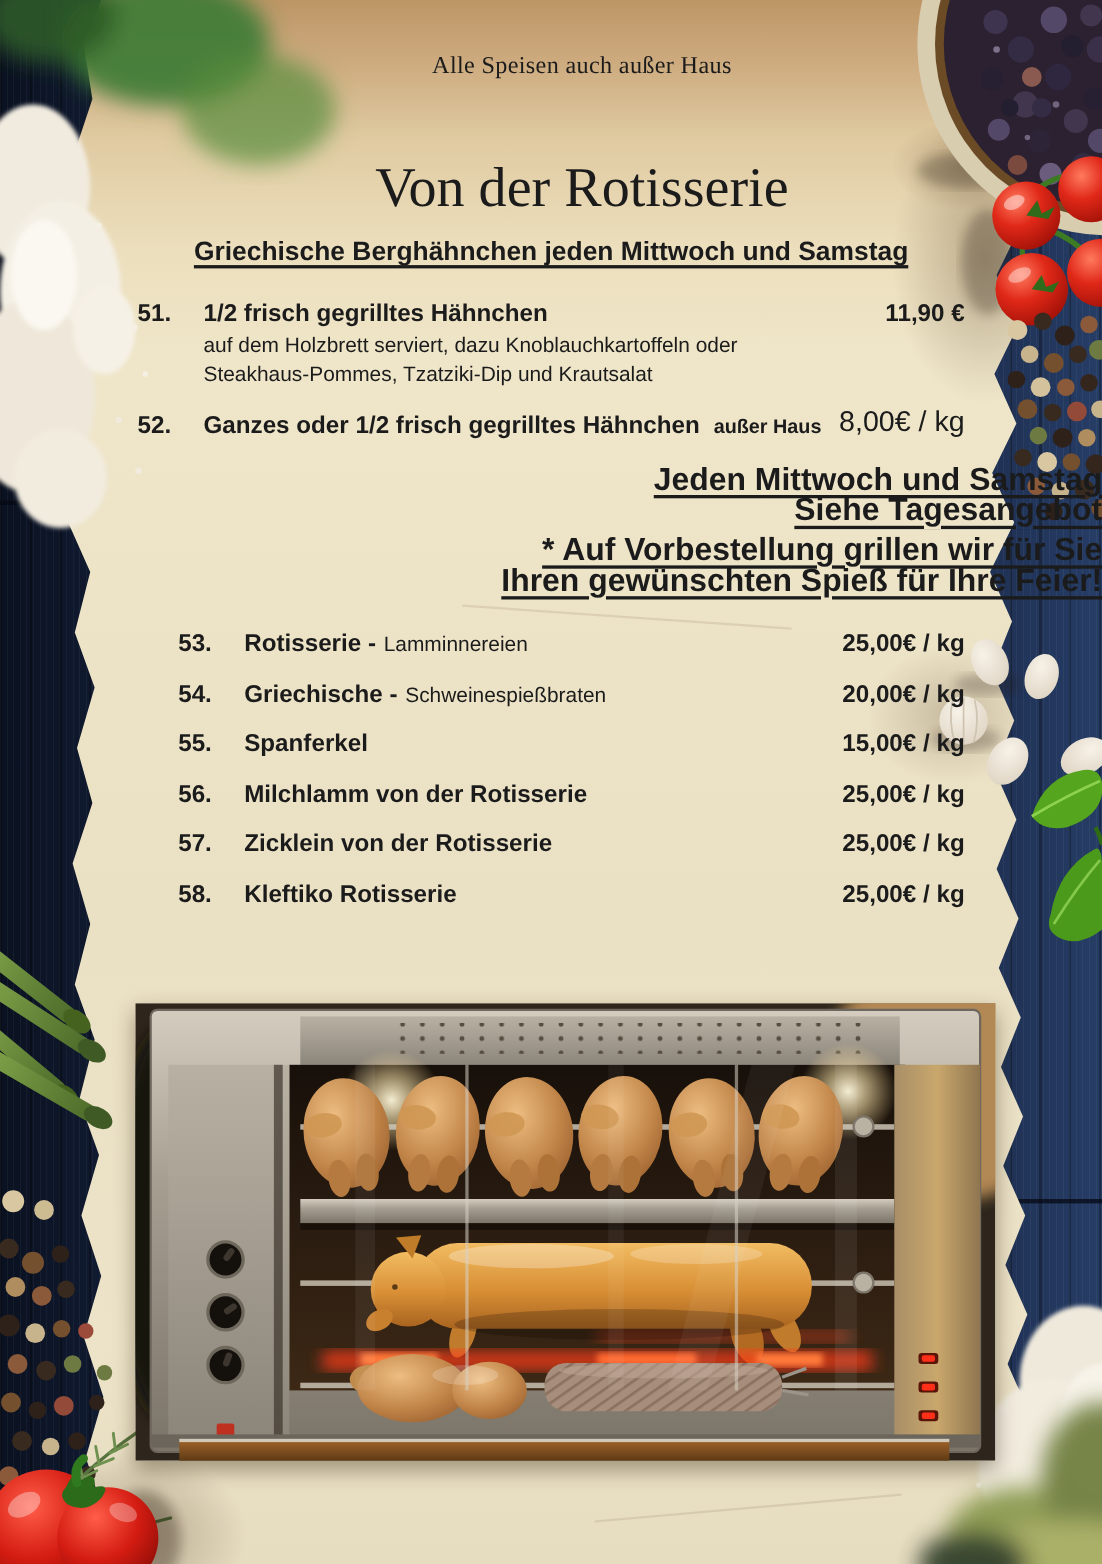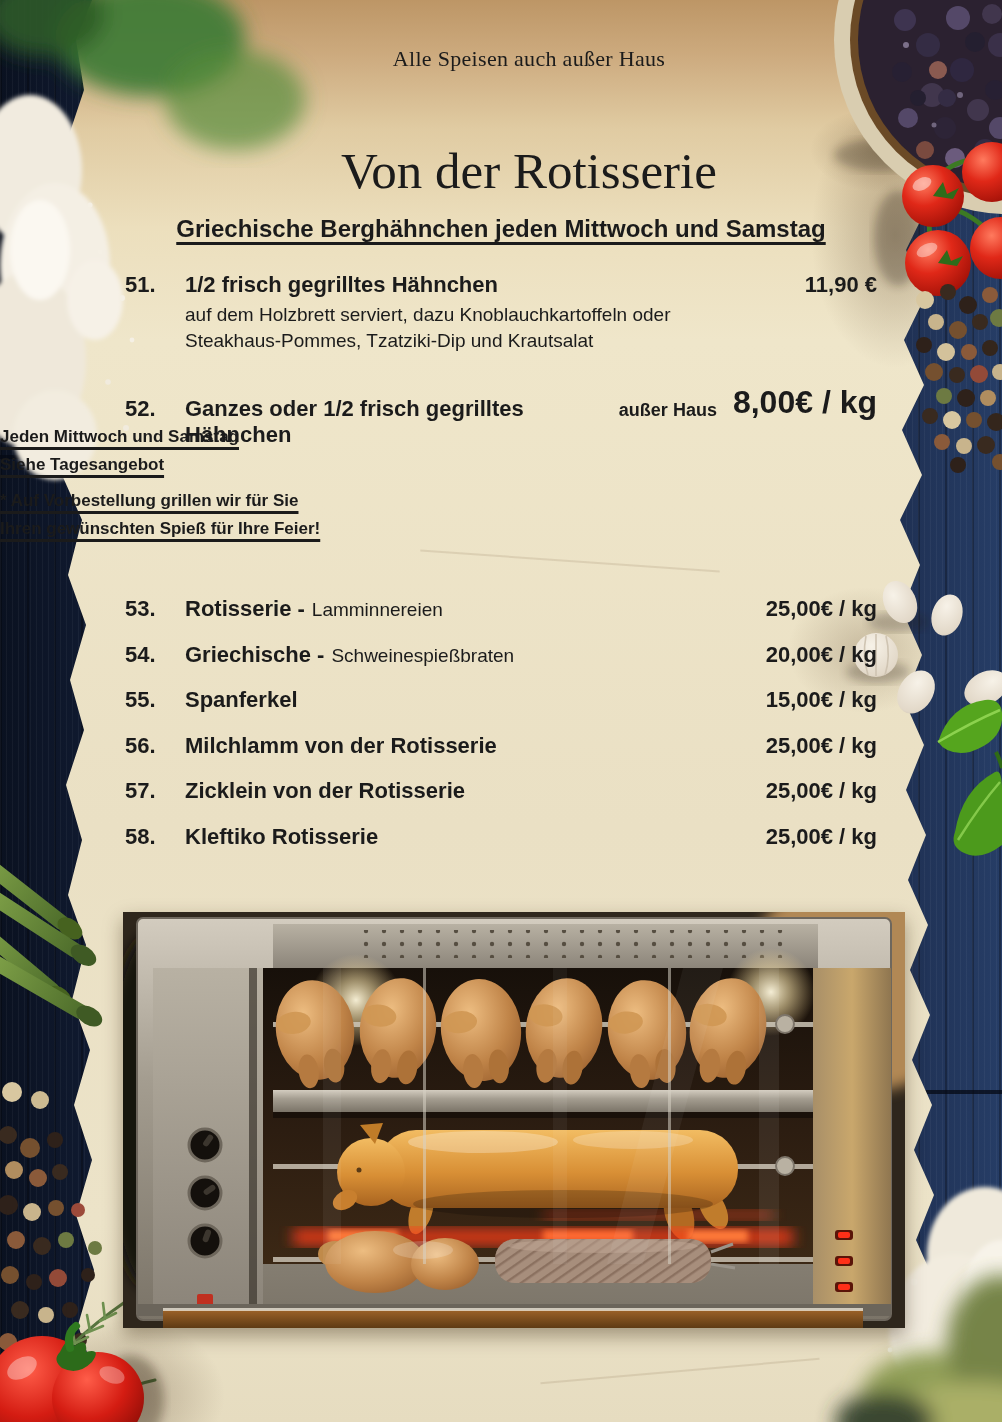--- a/index.html
+++ b/index.html
@@ -34,24 +34,24 @@
   .title2{position:absolute;top:142px;left:0;width:100%;text-align:center;font-size:51px;}
   .section-head{position:absolute;top:215px;left:0;width:100%;text-align:center;
     font-size:24px;font-weight:700;}
   .ul{text-decoration:underline;text-decoration-thickness:2.5px;text-underline-offset:5px;}
   .menu{position:absolute;left:125px;right:125px;}
   .row{display:grid;grid-template-columns:60px 1fr auto;align-items:baseline;}
   .num,.nm,.pr{font-weight:700;font-size:22px;}
   .desc{margin:4px 0 0 60px;max-width:505px;font-size:19px;line-height:1.37;font-weight:400;}
   .prwrap{display:flex;align-items:flex-end;gap:16px;}
   .note{font-weight:700;font-size:18px;}
-  .pr2{font-weight:700;font-size:32px;}
+  .pr2{font-weight:400;font-size:26px;}
   .sub{font-weight:400;font-size:19px;margin-left:7px;}
   .spec .row{margin-bottom:19.5px;}
-  .notice{position:absolute;left:0;width:100%;text-align:left;font-weight:700;font-size:17px;line-height:27.5px;}
+  .notice{position:absolute;left:0;width:100%;text-align:right;font-weight:700;font-size:29px;line-height:27.5px;}
   .photo{position:absolute;left:123px;top:912px;width:782px;height:416px;
     box-shadow:0 8px 18px rgba(50,32,10,.4);}
 </style>
 </head>
 <body>
 
 <div class="wood"></div>
 <div class="seam" style="left:0;top:455px;width:105px;"></div>
 <div class="seam" style="left:893px;top:1090px;width:109px;"></div>
 
@@ -301,40 +301,40 @@
   <div class="title2 serif">Von der Rotisserie</div>
   <div class="section-head"><span class="ul">Griechische Berghähnchen jeden Mittwoch und Samstag</span></div>
 
   <div class="menu" style="top:272px;">
     <div class="row">
       <span class="num">51.</span>
       <span class="nm">1/2 frisch gegrilltes Hähnchen</span>
       <span class="pr">11,90 €</span>
     </div>
     <div class="desc">auf dem Holzbrett serviert, dazu Knoblauchkartoffeln oder Steakhaus-Pommes, Tzatziki-Dip und Krautsalat</div>
-    <div class="row" style="margin-top:30px;">
+    <div class="row" style="margin-top:14px;">
       <span class="num">52.</span>
       <span class="nm">Ganzes oder 1/2 frisch gegrilltes Hähnchen</span>
       <span class="prwrap">
         <span class="note">außer Haus</span>
         <span class="pr2">8,00€ / kg</span>
       </span>
     </div>
   </div>
 
   <div class="notice" style="top:423px;">
     <span class="ul">Jeden Mittwoch und Samstag</span><br>
     <span class="ul">Siehe Tagesangebot</span>
   </div>
   <div class="notice" style="top:487px;">
     <span class="ul">* Auf Vorbestellung grillen wir für Sie </span><br>
     <span class="ul">Ihren gewünschten Spieß für Ihre Feier!</span>
   </div>
 
-  <div class="menu spec" style="top:596px;">
+  <div class="menu spec" style="top:572px;margin-left:37px;">
     <div class="row">
       <span class="num">53.</span>
       <span><span class="nm">Rotisserie -</span><span class="sub">Lamminnereien</span></span>
       <span class="pr">25,00€ / kg</span>
     </div>
     <div class="row">
       <span class="num">54.</span>
       <span><span class="nm">Griechische -</span><span class="sub">Schweinespießbraten</span></span>
       <span class="pr">20,00€ / kg</span>
     </div>

